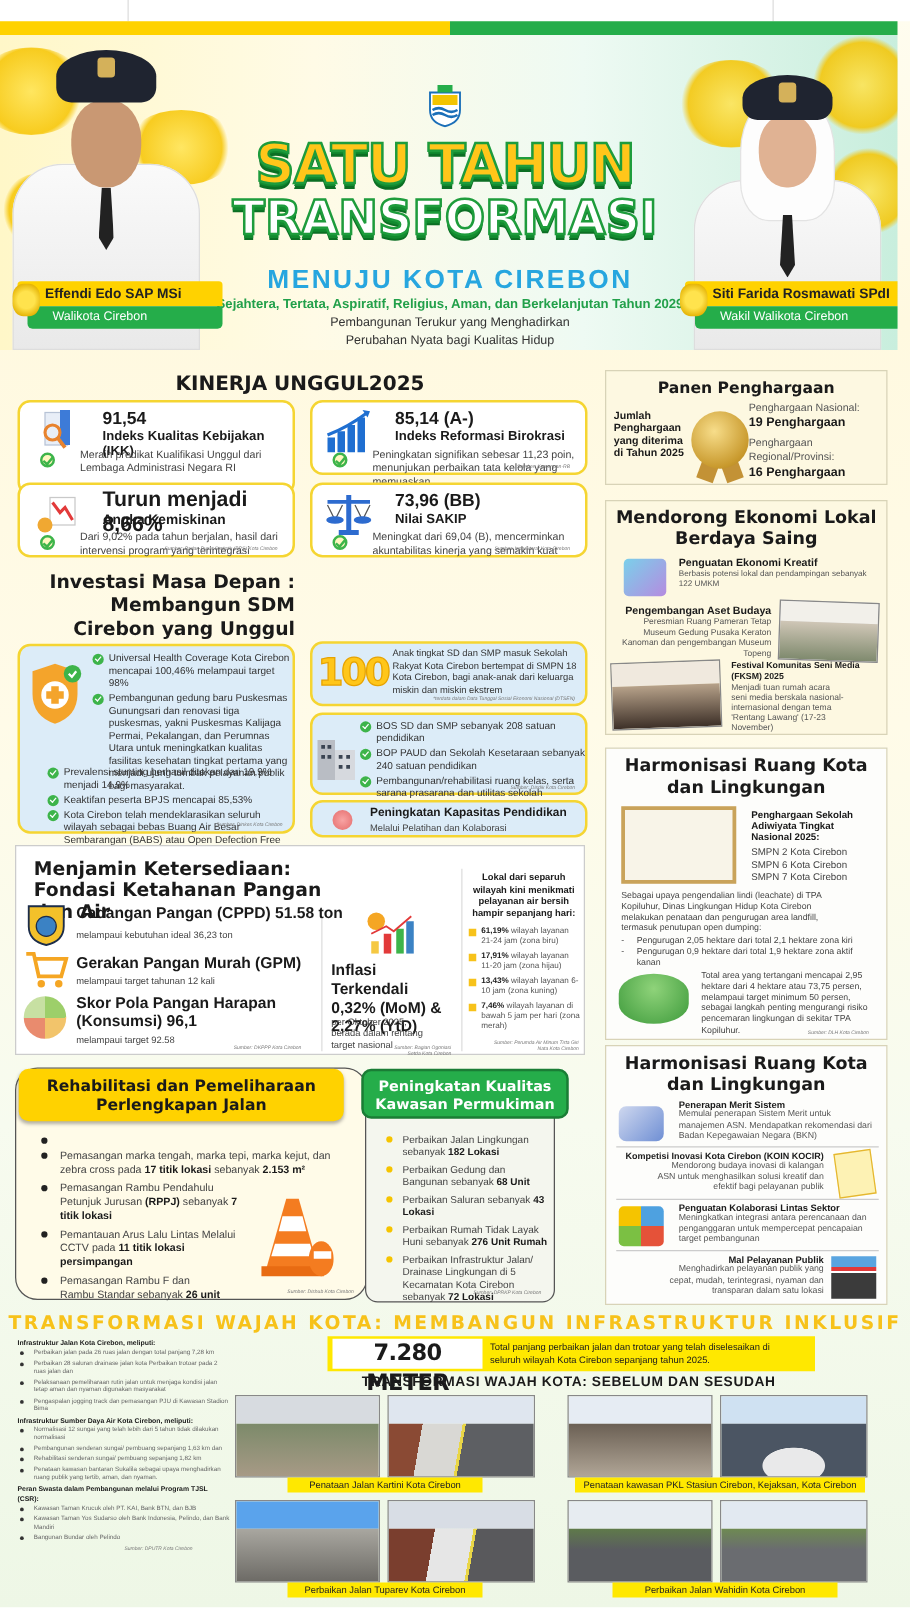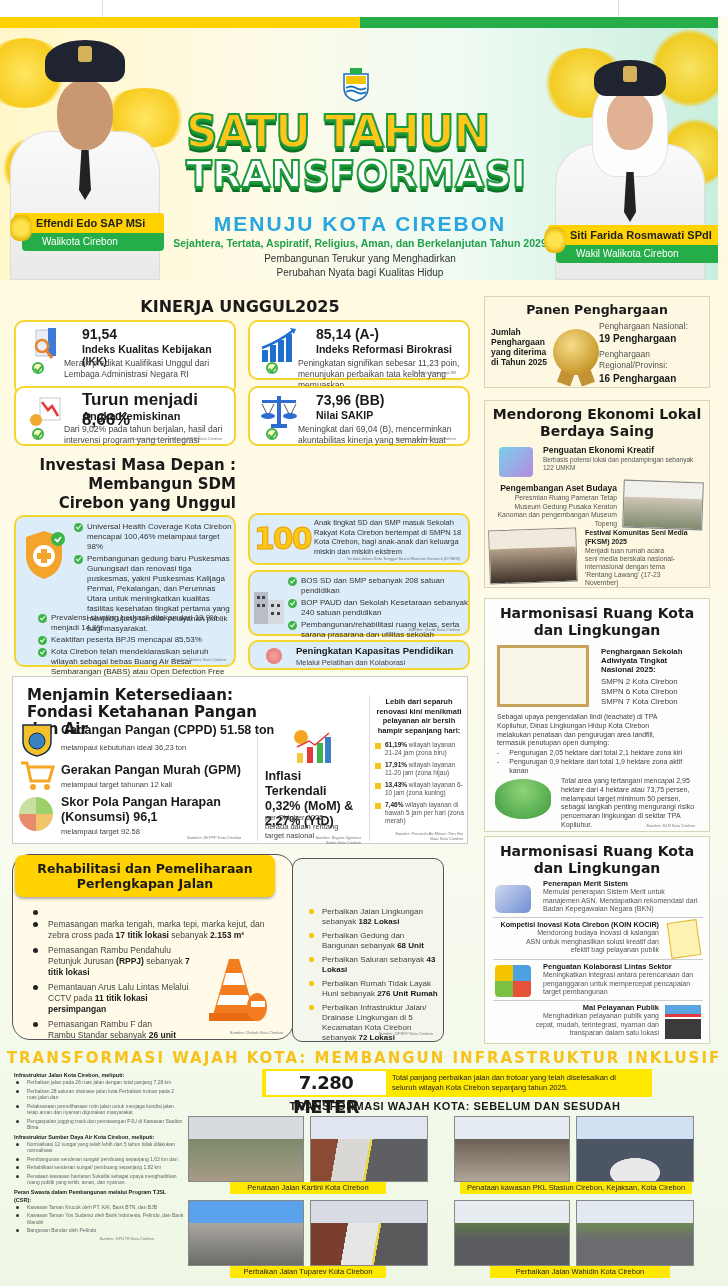--- a/index.html
+++ b/index.html
@@ -13,21 +13,21 @@
 .header{position:absolute;left:0;top:28px;width:718px;height:252px;background:linear-gradient(90deg,#fff7c8 0%,#fffbe6 35%,#eefaf3 65%,#c8eedd 100%);overflow:hidden}
 .batik{position:absolute;border-radius:50%;background:radial-gradient(circle,#ffe34d 0%,#f6c400 60%,rgba(246,196,0,0) 70%);opacity:.85}
 .person{position:absolute;bottom:0}
 .person .body{position:absolute;bottom:0;left:0;width:100%;height:62%;background:linear-gradient(180deg,#fafafa,#e9e9e9);border-radius:40px 40px 0 0;box-shadow:inset 0 0 0 1px #ddd}
 .person .head{position:absolute;left:50%;transform:translateX(-50%);width:56px;height:70px;background:#c99873;border-radius:45% 45% 48% 48%}
 .person .cap{position:absolute;left:50%;transform:translateX(-50%);width:80px;height:42px;background:#1f2430;border-radius:50% 50% 12px 12px}
 .person .cap .emb{position:absolute;left:50%;top:6px;transform:translateX(-50%);width:14px;height:16px;background:#d4b15a;border-radius:3px}
 .person .tie{position:absolute;left:50%;transform:translateX(-50%);width:12px;height:50px;background:#222;clip-path:polygon(20% 0,80% 0,100% 80%,50% 100%,0 80%)}
 .hijab{position:absolute;left:50%;transform:translateX(-50%);width:74px;height:100px;background:#fdfdfd;border-radius:45% 45% 30% 30%;box-shadow:0 0 0 1px #e3e3e3}
 .logo{position:absolute;left:342px;top:40px;width:28px;height:34px}
-.title1{position:absolute;left:186px;top:78px;width:340px;text-align:left;font-family:"DejaVu Sans",sans-serif;font-weight:bold;font-size:44px;letter-spacing:-1px;color:#ffc61a;-webkit-text-stroke:2px #1e9c3c;text-shadow:0 3px 0 #128a2f,0 5px 0 #0c6f24}
+.title1{position:absolute;left:186px;top:78px;width:340px;text-align:center;font-family:"DejaVu Sans",sans-serif;font-weight:bold;font-size:44px;letter-spacing:-1px;color:#ffc61a;-webkit-text-stroke:2px #1e9c3c;text-shadow:0 3px 0 #128a2f,0 5px 0 #0c6f24}
 .title2{position:absolute;left:186px;top:124px;width:340px;text-align:center;font-family:"DejaVu Sans",sans-serif;font-weight:bold;font-size:38px;letter-spacing:0;color:#fff;-webkit-text-stroke:2px #1e9c3c;text-shadow:0 3px 0 #128a2f,0 5px 0 #0c6f24}
 .subtitle{position:absolute;left:160px;top:184px;width:400px;text-align:center;font-weight:bold;font-size:21px;letter-spacing:2px;color:#27a6df}
 .tagline{position:absolute;left:140px;top:209px;width:440px;text-align:center;font-weight:bold;font-size:10.5px;color:#22a04a}
 .desc{position:absolute;left:240px;top:224px;width:240px;text-align:center;font-size:10px;line-height:14px;color:#333}
 .namecard{position:absolute;height:40px}
 .namecard .nm{position:absolute;left:0;top:0;width:100%;height:20px;background:#ffd200;color:#222;font-weight:bold;font-size:11px;line-height:20px;padding-left:22px;border-radius:3px 3px 0 0}
 .namecard .rl{position:absolute;left:8px;top:20px;width:calc(100% - 8px);height:18px;background:#25ad4a;color:#fff;font-size:10px;line-height:18px;padding-left:20px;border-radius:0 0 4px 4px}
 .namecard .orn{position:absolute;left:-4px;top:2px;width:22px;height:26px;background:radial-gradient(circle,#ffe34d 40%,#e3b000 80%);border-radius:40%}
 
 
@@ -139,21 +139,21 @@
     <div class="title1">SATU TAHUN</div>
     <div class="title2">TRANSFORMASI</div>
     <div class="subtitle">MENUJU KOTA CIREBON</div>
     <div class="tagline">Sejahtera, Tertata, Aspiratif, Religius, Aman, dan Berkelanjutan Tahun 2029</div>
     <div class="desc">
       <div>Pembangunan Terukur yang Menghadirkan</div>
       <div>Perubahan Nyata bagi Kualitas Hidup</div>
 
     </div>
 
-    <div class="namecard" style="left:14px;top:185px;width:150px">
+    <div class="namecard" style="left:14px;top:197px;width:164px">
       <div class="nm">Effendi Edo SAP MSi</div>
       <div class="rl">Walikota Cirebon</div>
       <div class="orn"></div>
     </div>
     <div class="namecard" style="left:548px;top:197px;width:196px">
       <div class="nm">Siti Farida Rosmawati SPdI</div>
       <div class="rl">Wakil Walikota Cirebon</div>
       <div class="orn"></div>
     </div>
   </div>
@@ -361,21 +361,21 @@
         <rect x="14" y="18" width="6" height="16" fill="#e23a3a"></rect>
         <rect x="24" y="14" width="6" height="20" fill="#3db44a"></rect>
         <rect x="32" y="8" width="6" height="26" fill="#3b82c4"></rect>
         <path d="M4 18 L16 12 L22 16 L36 4" stroke="#e23a3a" stroke-width="1.5" fill="none"></path>
       </svg>
     <div class="pv" style="position:absolute;left:252px;top:92px;width:100px;line-height:15px">Inflasi Terkendali 0,32% (MoM) &amp; 2,27% (YtD)</div>
     <div class="ps" style="position:absolute;left:252px;top:136px;width:80px;line-height:9px">per Oktober 2025, berada dalam rentang target nasional</div>
     <div class="src-s" style="position:absolute;left:292px;top:158px;width:56px;text-align:right">Sumber: Bagian Ogoniasi Setda Kota Cirebon</div>
 
     <div style="position:absolute;left:356px;top:18px;width:1px;height:146px;background:#ddd"></div>
-    <div style="position:absolute;left:360px;top:20px;width:92px;text-align:center;font-weight:bold;font-size:7.5px;line-height:9.5px;color:#1a1a1a">Lebih dari separuh renovasi kini menikmati pelayanan air bersih hampir sepanjang hari:</div>
+    <div style="position:absolute;left:360px;top:20px;width:92px;text-align:center;font-weight:bold;font-size:7.5px;line-height:9.5px;color:#1a1a1a">Lokal dari separuh wilayah kini menikmati pelayanan air bersih hampir sepanjang hari:</div>
     <div style="position:absolute;left:362px;top:64px;width:90px">
       <div style="display:flex;gap:4px;font-size:6.5px;line-height:8px;color:#555;margin-bottom:4px">
           <span class="ybul"></span>
           <span><b style="color:#1a1a1a">61,19%</b> <span>wilayah layanan 21-24 jam (zona biru)</span></span>
         </div>
       <div style="display:flex;gap:4px;font-size:6.5px;line-height:8px;color:#555;margin-bottom:4px">
           <span class="ybul"></span>
           <span><b style="color:#1a1a1a">17,91%</b> <span>wilayah layanan 11-20 jam (zona hijau)</span></span>
         </div>
       <div style="display:flex;gap:4px;font-size:6.5px;line-height:8px;color:#555;margin-bottom:4px">
@@ -462,20 +462,21 @@
         <path d="M17 18 L33 18 L36 30 L14 30 Z" fill="#fff"></path>
         <path d="M11 40 L39 40 L42 50 L8 50 Z" fill="#fff"></path>
         <rect x="0" y="58" width="50" height="8" fill="#e86b12"></rect>
         <ellipse cx="48" cy="52" rx="10" ry="14" fill="#f47c20"></ellipse>
         <rect x="42" y="46" width="14" height="6" fill="#fff"></rect>
       </svg>
     <div class="src-s" style="position:absolute;right:10px;bottom:4px">Sumber: Dishub Kota Cirebon</div>
   </div>
 
   <div class="perm">
+    <div class="perm-h">Peningkatan Kualitas Kawasan Permukiman</div>
     <div style="position:absolute;left:16px;top:48px;width:132px">
       <div class="yb">
           <span class="dot"></span>
           <span><span>Perbaikan Jalan Lingkungan sebanyak </span><b>182 Lokasi</b></span>
         </div>
       <div class="yb">
           <span class="dot"></span>
           <span><span>Perbaikan Gedung dan Bangunan sebanyak </span><b>68 Unit</b></span>
         </div>
       <div class="yb">

